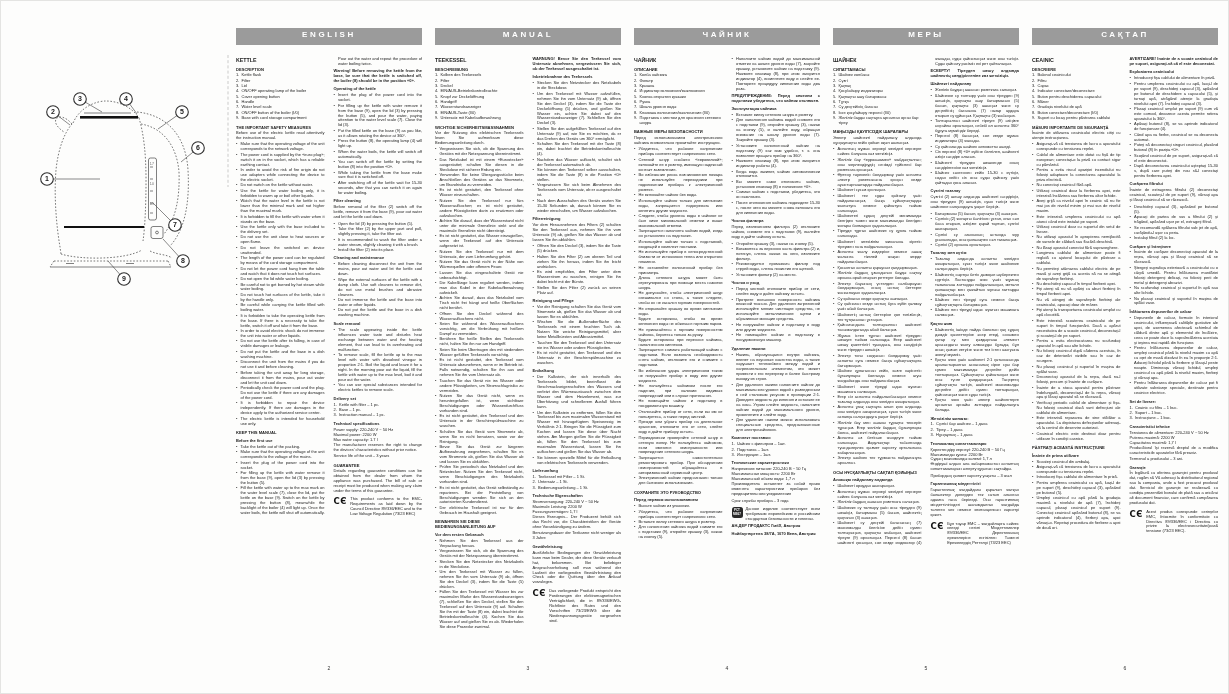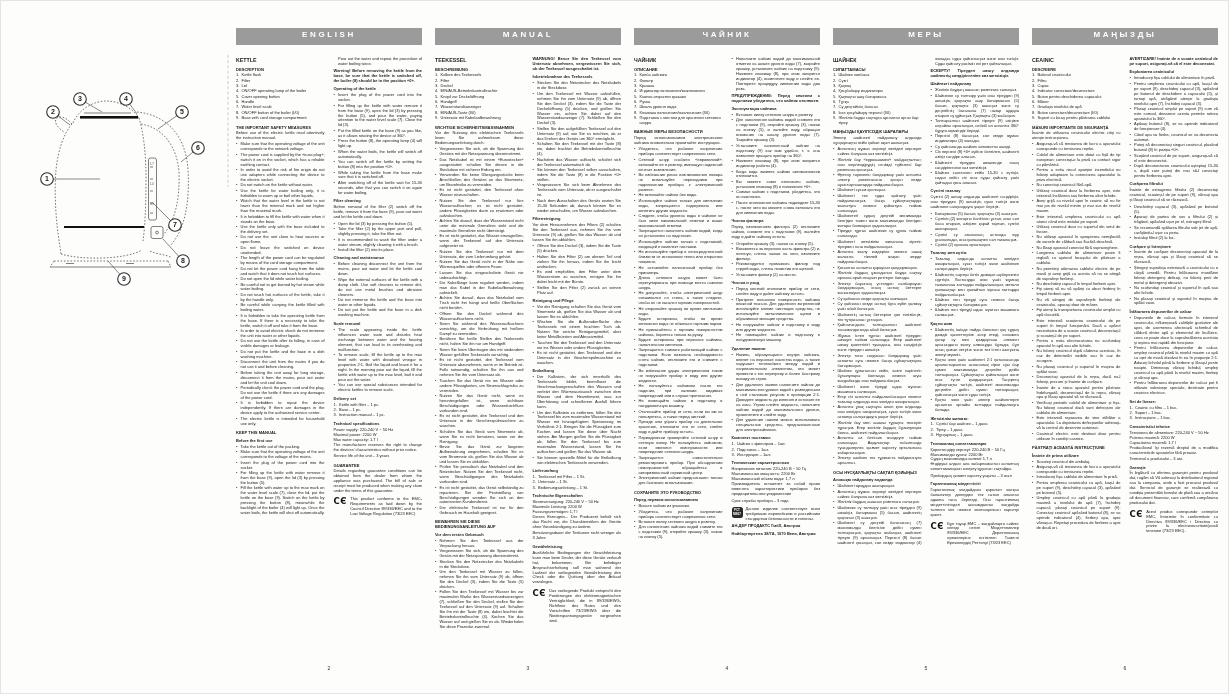--- a/index.html
+++ b/index.html
@@ -516,21 +516,21 @@
         <div class="t-sh">Гарантиялық мiндеттiлiгi</div>
         <div class="t-p">Гарантиялық жағдайдағы қаралып жатқан бөлшектер дилерден тек сатып алынған адамға ғана берiледi. Осы гарантиялық мiндеттiлiгiндегi шағымдалған жағдайда төлеген чек немесе квитанциясын көрсетуi қажет.</div>
         <div class="mark-row">
           <span class="ce-glyph">CЄ</span>
           <div class="mark-text">Бұл тауар ЕМС – жағдайларға сәйкес келедi негiзгi Мiндеттемелер 89/336/EEC Дерективаның ережелерiне енгiзiлген Төменгi Ережелердiң Реттелуi (73/23 EEC)</div>
         </div>
       </div>
       <div class="page-num">5</div>
     </div>
     <div class="lang-block">
-      <div class="lang-header">МАҢЫЗДЫ</div>
+      <div class="lang-header">САҚТАП</div>
       <div class="lang-content">
         <div class="t-title">CEAINIC</div>
         <div class="t-h">DESCRIERE</div>
         <div class="ni"><span class="mk">1.</span> Balonul ceainicului</div>
         <div class="ni"><span class="mk">2.</span> Filtru</div>
         <div class="ni"><span class="mk">3.</span> Capac</div>
         <div class="ni"><span class="mk">4.</span> Indicator conectare/deconectare</div>
         <div class="ni"><span class="mk">5.</span> Buton pentru deschiderea capacului</div>
         <div class="ni"><span class="mk">6.</span> Mâner</div>
         <div class="ni"><span class="mk">7.</span> Gradaţia nivelului de apă</div>

